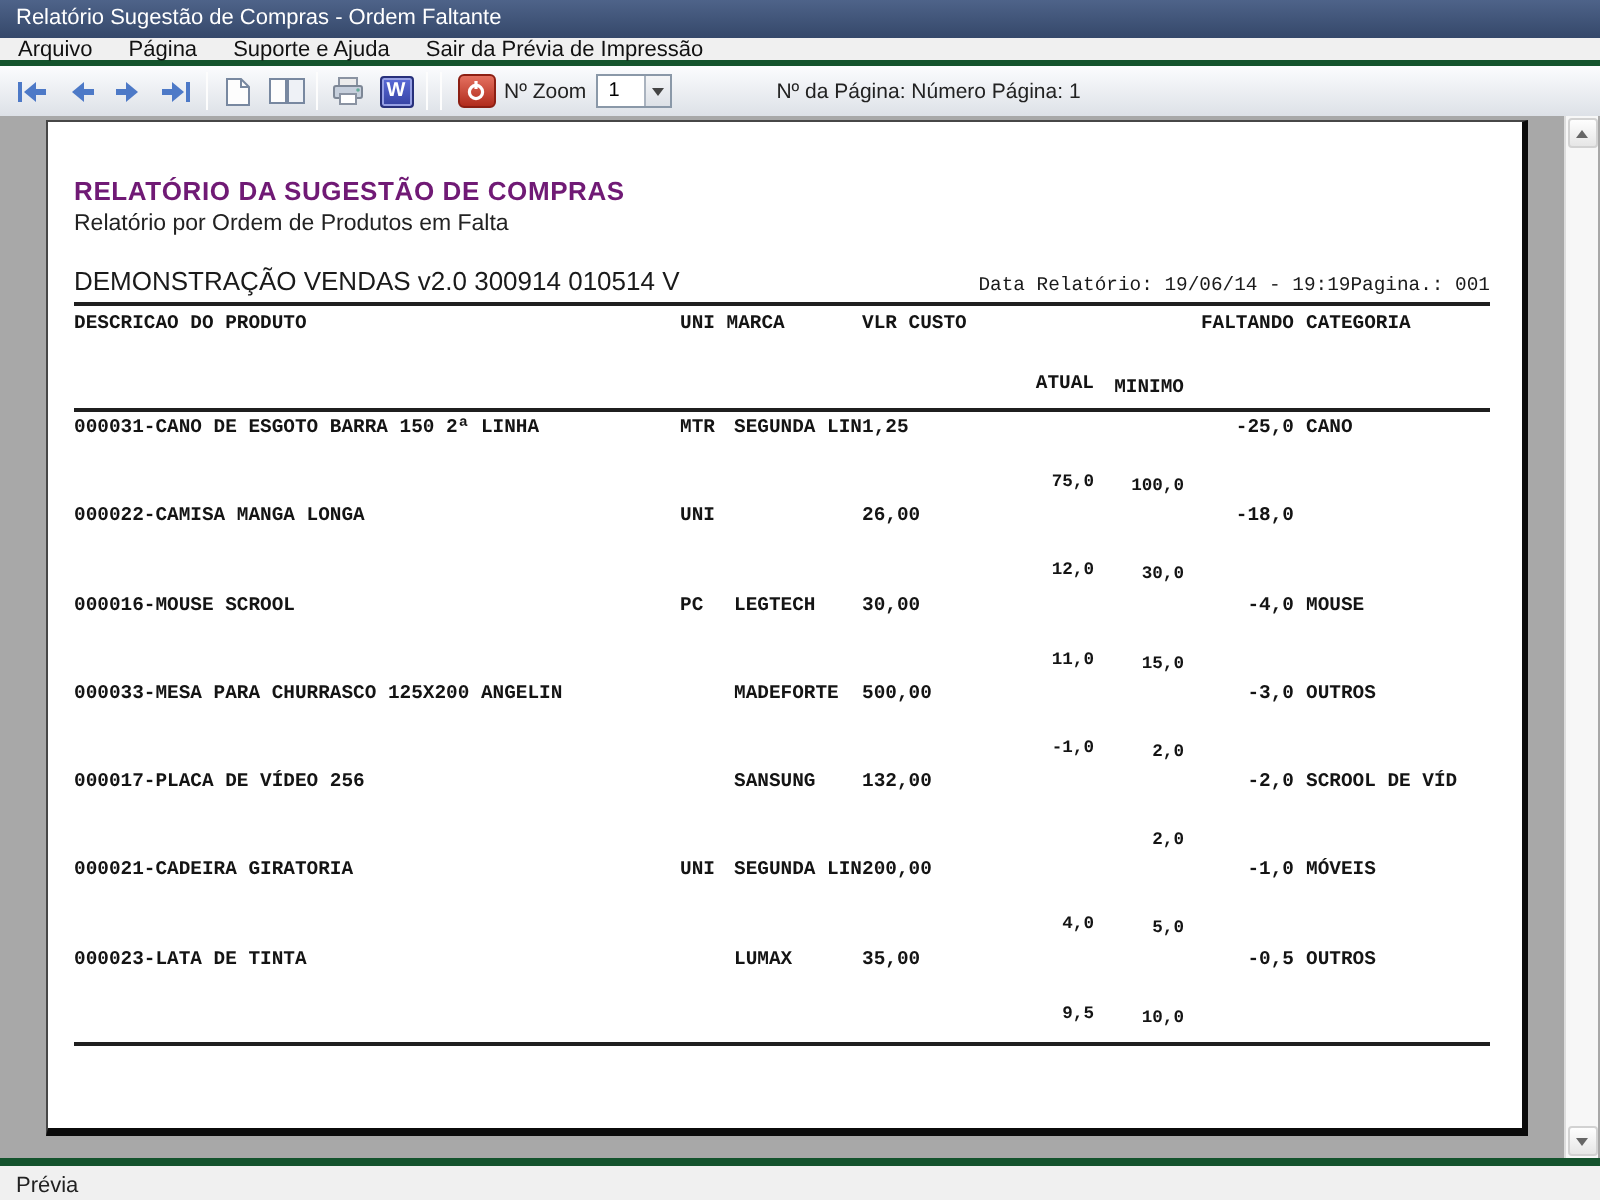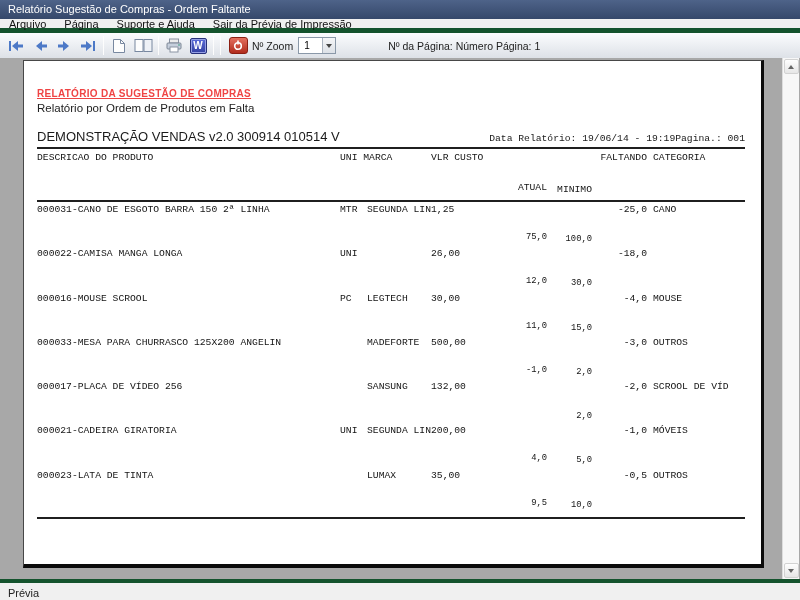--- a/index.html
+++ b/index.html
@@ -11,21 +11,21 @@
   }
   
   .titlebar {
     height:19px; background:linear-gradient(#4e6389,#35486a);
     color:#fff; font-size:11px; line-height:19px; padding-left:8px;
     white-space:nowrap;
   }
   
   .menubar {
     height:14px; background:#f0f0f0; display:flex; align-items:center;
-    font-size:11px; color:#111; border-bottom:5px solid #14532d;
+    font-size:11px; color:#111; border-bottom:3px solid #14532d;
   }
   .menu-item { padding:0 9px; line-height:14px; cursor:default; }
   
   .toolbar {
     height:26px; background:linear-gradient(#fbfcfe,#dde1e7);
     border-bottom:1px solid #c2c7ce;
     display:flex; align-items:center; padding:0 4px;
   }
   .tbtn {
     width:24px; height:22px; display:flex; align-items:center;
@@ -57,29 +57,29 @@
   .tri-up   { width:0; height:0; border-left:3px solid transparent; border-right:3px solid transparent; border-bottom:4px solid #666; }
   .tri-down-s { width:0; height:0; border-left:3px solid transparent; border-right:3px solid transparent; border-top:4px solid #666; }
   
   .workspace { position:absolute; top:58px; bottom:21px; left:0; right:0; background:#a8a8a8; }
   .page {
     position:absolute; left:23px; top:2px; width:741px; height:508px;
     background:#fff; border:1px solid #474747;
     border-right:3px solid #0b0b0b; border-bottom:4px solid #0b0b0b;
     padding:27px 16px 0 13px; overflow:hidden;
   }
-  .rpt-title { font-size:10px; font-weight:bold; color:#ef4444; letter-spacing:0.3px;text-decoration:underline; }
+  .rpt-title { font-size:13px; font-weight:bold; color:#701a75; letter-spacing:0.3px; }
   .rpt-subtitle { font-size:11.5px; color:#222; margin-top:3px; }
   .sysrow { display:flex; align-items:baseline; margin-top:15px; }
   .sysname { font-size:13px; color:#1a1a1a; flex:1; }
   .mono { font-family:"Liberation Mono", monospace; }
   .daterow { font-size:9.7px; color:#1a1a1a; white-space:nowrap; }
   .rule { height:2px; background:#1f1f1f; margin-top:3px; }
   .tbl { font-family:"Liberation Mono", monospace; font-size:9.7px; color:#141414; }
-  .trow { display:flex; line-height:12.3px; white-space:nowrap; }
+  .trow { display:flex; line-height:12.3px; white-space:nowrap;font-weight:bold; }
   .thead { line-height:14px; margin-top:2px; }
   .tbody { margin-top:2px; }
   .c-desc { flex:1 1 auto; overflow:hidden; }
   .c-uni  { width:27px; }
   .c-unimarca { width:91px; }
   .c-marca{ width:64px; }
   .c-vlr  { width:70px; }
   .c-atual{ width:46px; text-align:right;margin-top:30px; }
   .c-min  { width:45px; text-align:right;margin-top:32px; }
   .c-falt { width:55px; text-align:right; }

